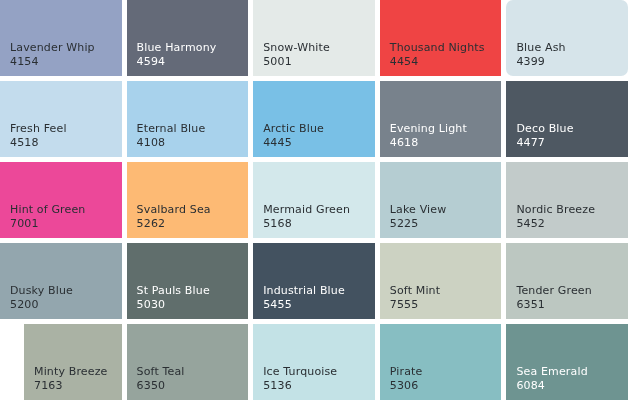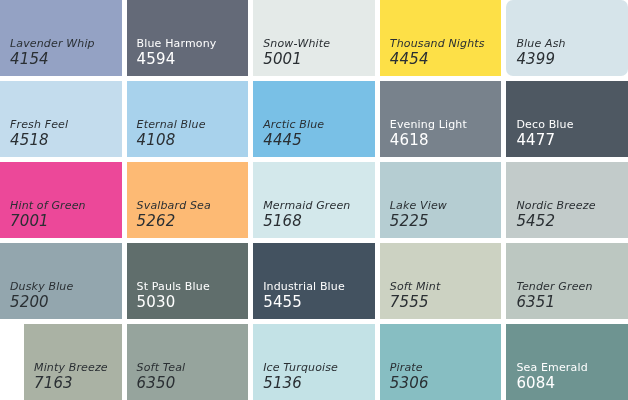--- a/index.html
+++ b/index.html
@@ -38,33 +38,32 @@
     user-select: none;
   }
   .swatch-name {
     display: block;
     font-size: 11px;
     letter-spacing: 0.15px;
     white-space: nowrap;
   }
   .swatch-code {
     display: block;
-    font-size: 15px;
+    font-size: 11px;
     letter-spacing: 0.15px;
     margin-top: 1px;
     white-space: nowrap;
   }
   .light-text .swatch-name,
   .light-text .swatch-code {
     color: #ffffff;
   }
   .dark-text .swatch-name,
   .dark-text .swatch-code {
     color: #2a2f33;
-    font-style: italic;
   }
 </style>
 </head>
 <body>
 
 <div id="swatch-grid" style="background: rgb(255, 255, 255); grid-template-columns: repeat(5, 1fr); grid-template-rows: repeat(5, 1fr);">
     <div class="swatch dark-text" style="background: rgb(148, 162, 196);">
       <span class="swatch-text">
         <span class="swatch-name">Lavender Whip</span>
         <span class="swatch-code">4154</span>
@@ -75,21 +74,21 @@
         <span class="swatch-name">Blue Harmony</span>
         <span class="swatch-code">4594</span>
       </span>
     </div>
     <div class="swatch dark-text" style="background: rgb(228, 234, 232);">
       <span class="swatch-text">
         <span class="swatch-name">Snow-White</span>
         <span class="swatch-code">5001</span>
       </span>
     </div>
-    <div class="swatch dark-text" style="background: #fde047;">
+    <div class="swatch dark-text" style="background: #ef4444;">
       <span class="swatch-text">
         <span class="swatch-name">Thousand Nights</span>
         <span class="swatch-code">4454</span>
       </span>
     </div>
     <div class="swatch dark-text" style="background: rgb(214, 228, 234); border-radius: 7px;">
       <span class="swatch-text">
         <span class="swatch-name">Blue Ash</span>
         <span class="swatch-code">4399</span>
       </span>

